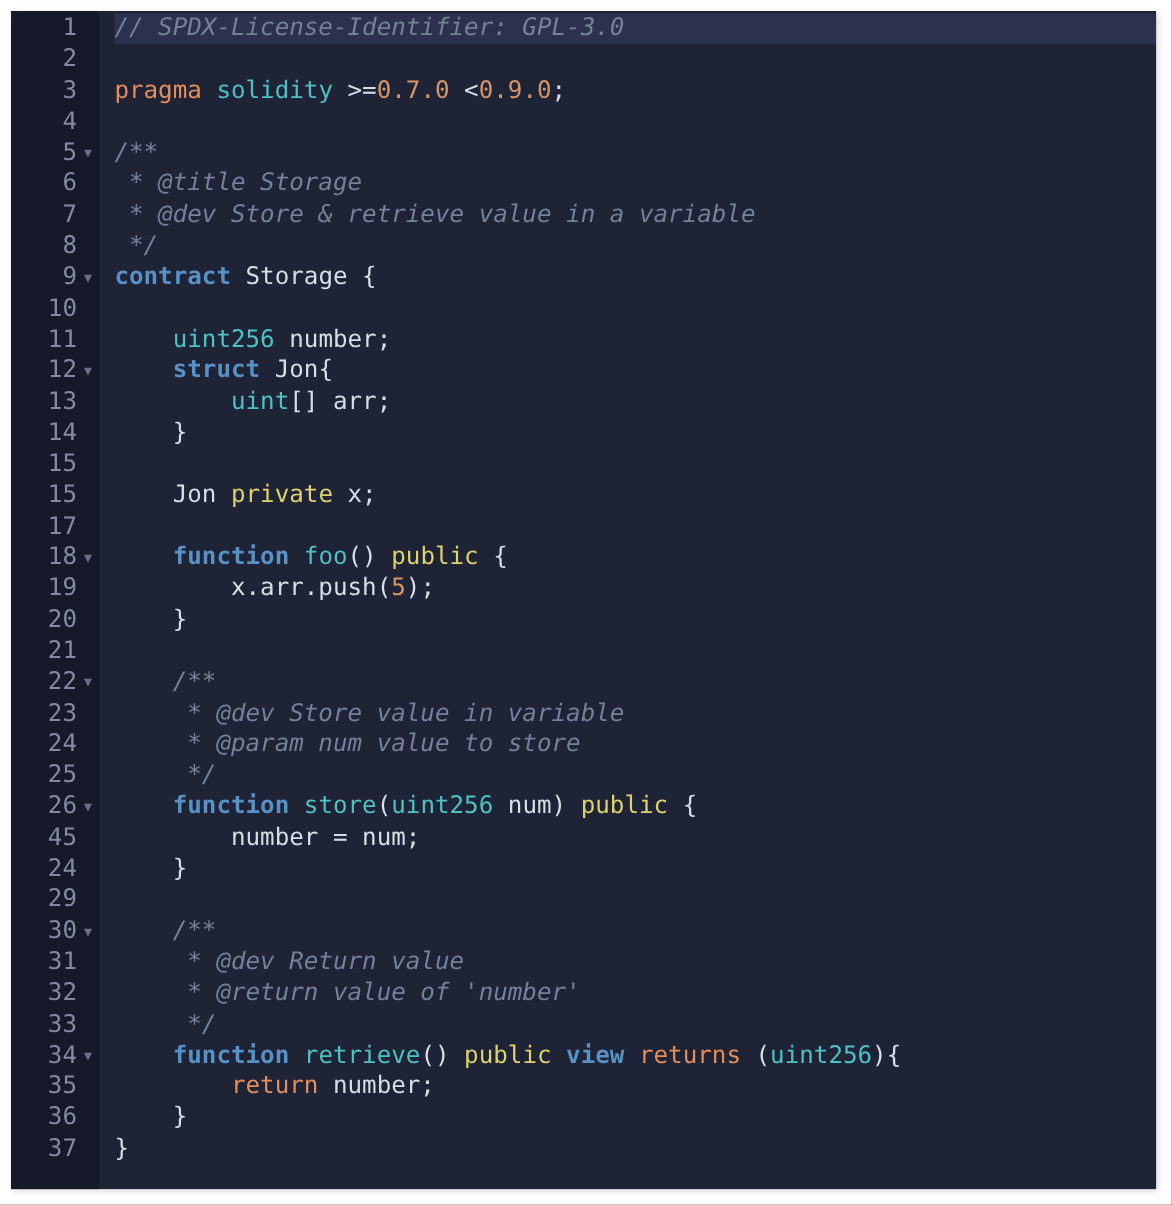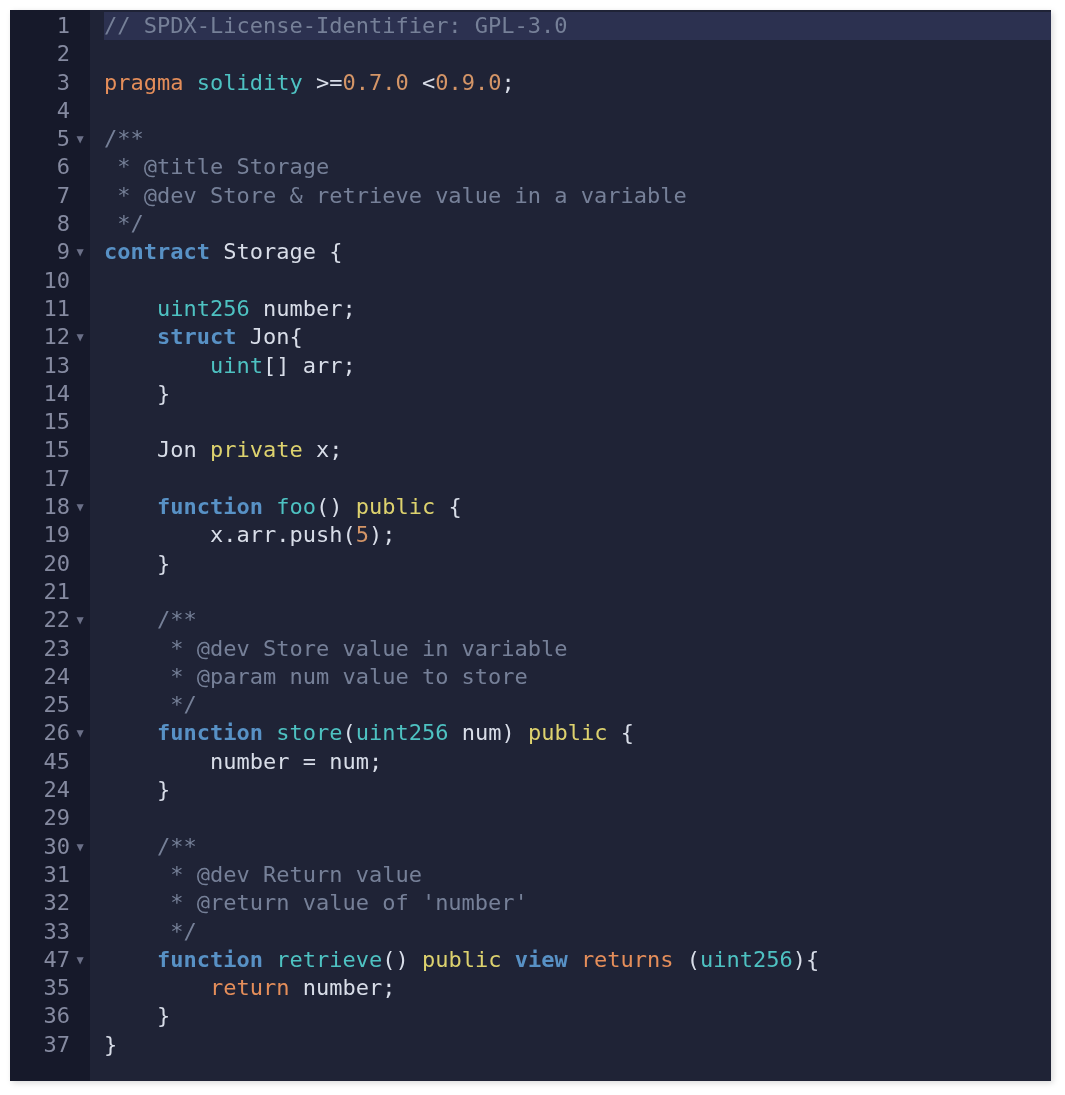--- a/index.html
+++ b/index.html
@@ -47,21 +47,21 @@
   .fold.empty{visibility:hidden;}
   .code{
     padding:2px 0 2px 14px;
     white-space:pre;
     color:var(--fg);
     flex:1;
     overflow:hidden;
   }
   .cl{height:28.3px;}
   .cl.active{background:var(--active-line);}
-  .c  {color:var(--comment);}
+  .c  {color:var(--comment);font-style:italic;}
   .kw {color:var(--orange);text-align:center;}
   .kw2{color:var(--blue);font-weight:bold;}
   .cy {color:var(--cyan);text-align:right;}
   .yl {color:var(--yellow);text-align:right;}
   .nm {color:var(--number);}
   .op {color:var(--fg);}
 </style>
 </head>
 <body>
 
@@ -194,21 +194,21 @@
         </div>
         <div class="gl">
           <span class="num">32</span>
           <span class="fold empty">▼</span>
         </div>
         <div class="gl">
           <span class="num">33</span>
           <span class="fold empty">▼</span>
         </div>
         <div class="gl">
-          <span class="num">47</span>
+          <span class="num">34</span>
           <span class="fold">▼</span>
         </div>
         <div class="gl">
           <span class="num">35</span>
           <span class="fold empty">▼</span>
         </div>
         <div class="gl">
           <span class="num">36</span>
           <span class="fold empty">▼</span>
         </div>

